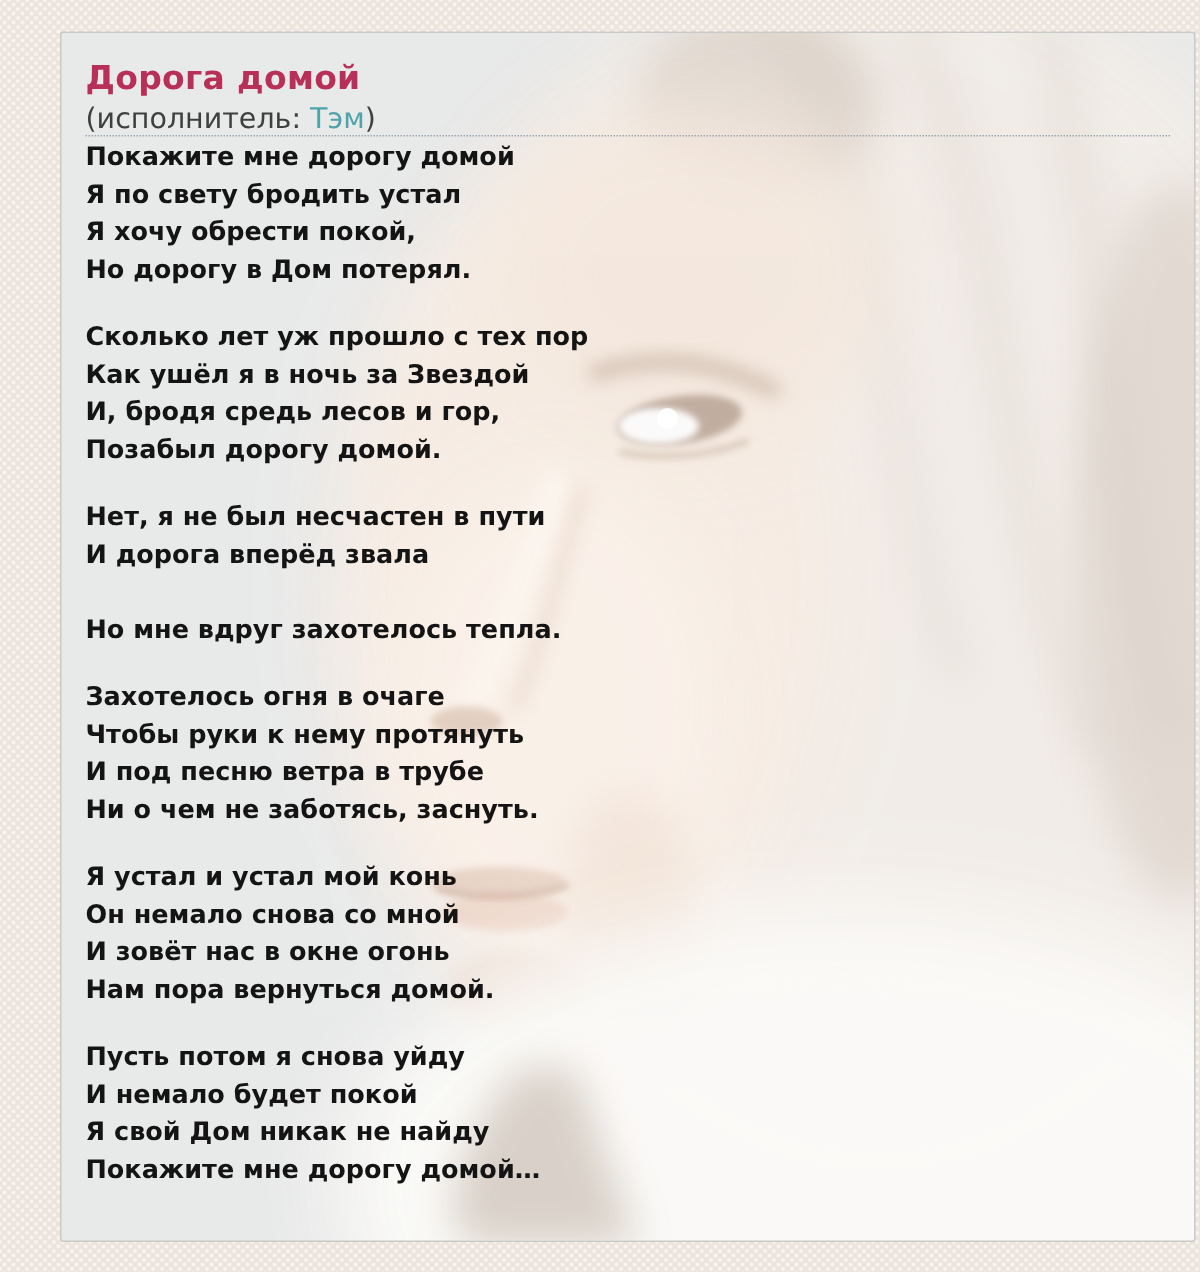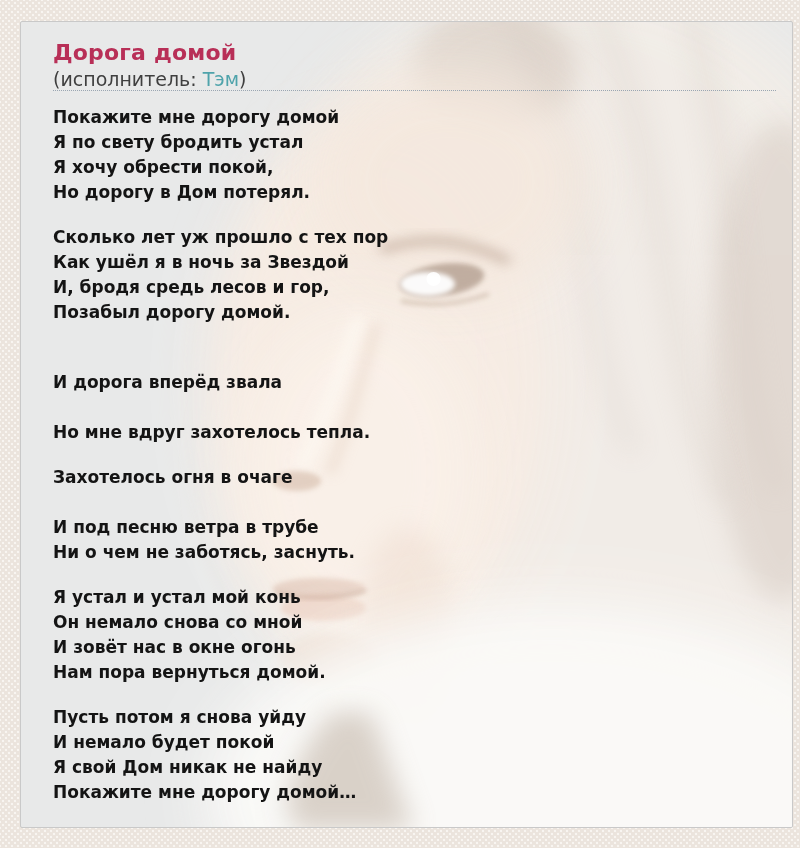--- a/index.html
+++ b/index.html
@@ -7,42 +7,41 @@
     width: 800px; height: 848px; overflow: hidden; position: relative;
     font-family: "DejaVu Sans", sans-serif;
     background-color: var(--page-bg, #ebe4dd);
     background-image:
       radial-gradient(var(--page-dot, #f8f5f1) 1px, transparent 1.6px),
       radial-gradient(var(--page-dot, #f8f5f1) 1px, transparent 1.6px);
     background-size: 6px 6px;
     background-position: 0 0, 3px 3px;
   }
   .card {
-    position: absolute; left: 20px; top: 21px;
+    position: absolute; left: 40px; top: 21px;
     width: 755px; height: 805px;
     background: var(--card-bg, #e8e9e9);
     border: 1px solid var(--card-border, #c9c9c9);
     border-radius: 2px;
     overflow: hidden;
-    padding-left: 16px;
   }
   .photo { position: absolute; left: 0; top: 0; width: 100%; height: 100%; z-index: 0; }
   .content { position: relative; z-index: 1; padding: 16px 16px 0 16px; }
   .title {
     margin: 0; font-size: 22px; line-height: 30px; font-weight: bold;
     color: var(--title, #b82f57); letter-spacing: 0.2px;
   }
   .artist {
     font-size: 19px; line-height: 22px;
     color: var(--subtitle-text, #3f3f3f);
     border-bottom: 1px dotted var(--separator, #9aa6b2);
   }
   .artist-link { color: var(--artist-link, #4fa3ab); text-decoration: none; cursor: pointer; }
   .lyrics {
-    margin-top: 14px; font-size: 17px; font-weight: bold; line-height: 25px;
+    margin-top: 2px; font-size: 17px; font-weight: bold; line-height: 25px;
     color: var(--lyrics-text, #141414);
   }
   .stanza { margin: 0 0 20px 0; }
 </style>
 </head>
 <body>
 
 <div class="card">
 
   <svg class="photo" viewBox="0 0 755 805" preserveAspectRatio="none" aria-hidden="true">
@@ -87,20 +86,20 @@
       <path d="M 305 690 C 262 740 250 792 272 808 L 385 808 C 363 752 352 712 342 690 Z" fill="#a99684" opacity="0.4" filter="url(#b14)"></path>
     </g>
   </svg>
 
   <div class="content">
     <h1 class="title">Дорога домой</h1>
     <div class="artist"><span>(исполнитель: </span><a class="artist-link">Тэм</a><span>)</span></div>
     <div class="lyrics">
         <p class="stanza"><span class="line">Покажите мне дорогу домой</span><br><span class="line">Я по свету бродить устал</span><br><span class="line">Я хочу обрести покой,</span><br><span class="line">Но дорогу в Дом потерял.</span><br></p>
         <p class="stanza"><span class="line">Сколько лет уж прошло с тех пор</span><br><span class="line">Как ушёл я в ночь за Звездой</span><br><span class="line">И, бродя средь лесов и гор,</span><br><span class="line">Позабыл дорогу домой.</span><br></p>
-        <p class="stanza"><br><span class="line">И дорога вперёд звала</span><br><br><span class="line">Но мне вдруг захотелось тепла.</span><br></p>
-        <p class="stanza"><span class="line">Захотелось огня в очаге</span><br><br><span class="line">И под песню ветра в трубе</span><br><span class="line">Ни о чем не заботясь, заснуть.</span><br></p>
+        <p class="stanza"><span class="line">Нет, я не был несчастен в пути</span><br><span class="line">И дорога вперёд звала</span><br><br><span class="line">Но мне вдруг захотелось тепла.</span><br></p>
+        <p class="stanza"><span class="line">Захотелось огня в очаге</span><br><span class="line">Чтобы руки к нему протянуть</span><br><span class="line">И под песню ветра в трубе</span><br><span class="line">Ни о чем не заботясь, заснуть.</span><br></p>
         <p class="stanza"><span class="line">Я устал и устал мой конь</span><br><span class="line">Он немало снова со мной</span><br><span class="line">И зовёт нас в окне огонь</span><br><span class="line">Нам пора вернуться домой.</span><br></p>
         <p class="stanza"><span class="line">Пусть потом я снова уйду</span><br><span class="line">И немало будет покой</span><br><span class="line">Я свой Дом никак не найду</span><br><span class="line">Покажите мне дорогу домой…</span><br></p>
       </div>
   </div>
 
 </div>
 
 </body></html>

